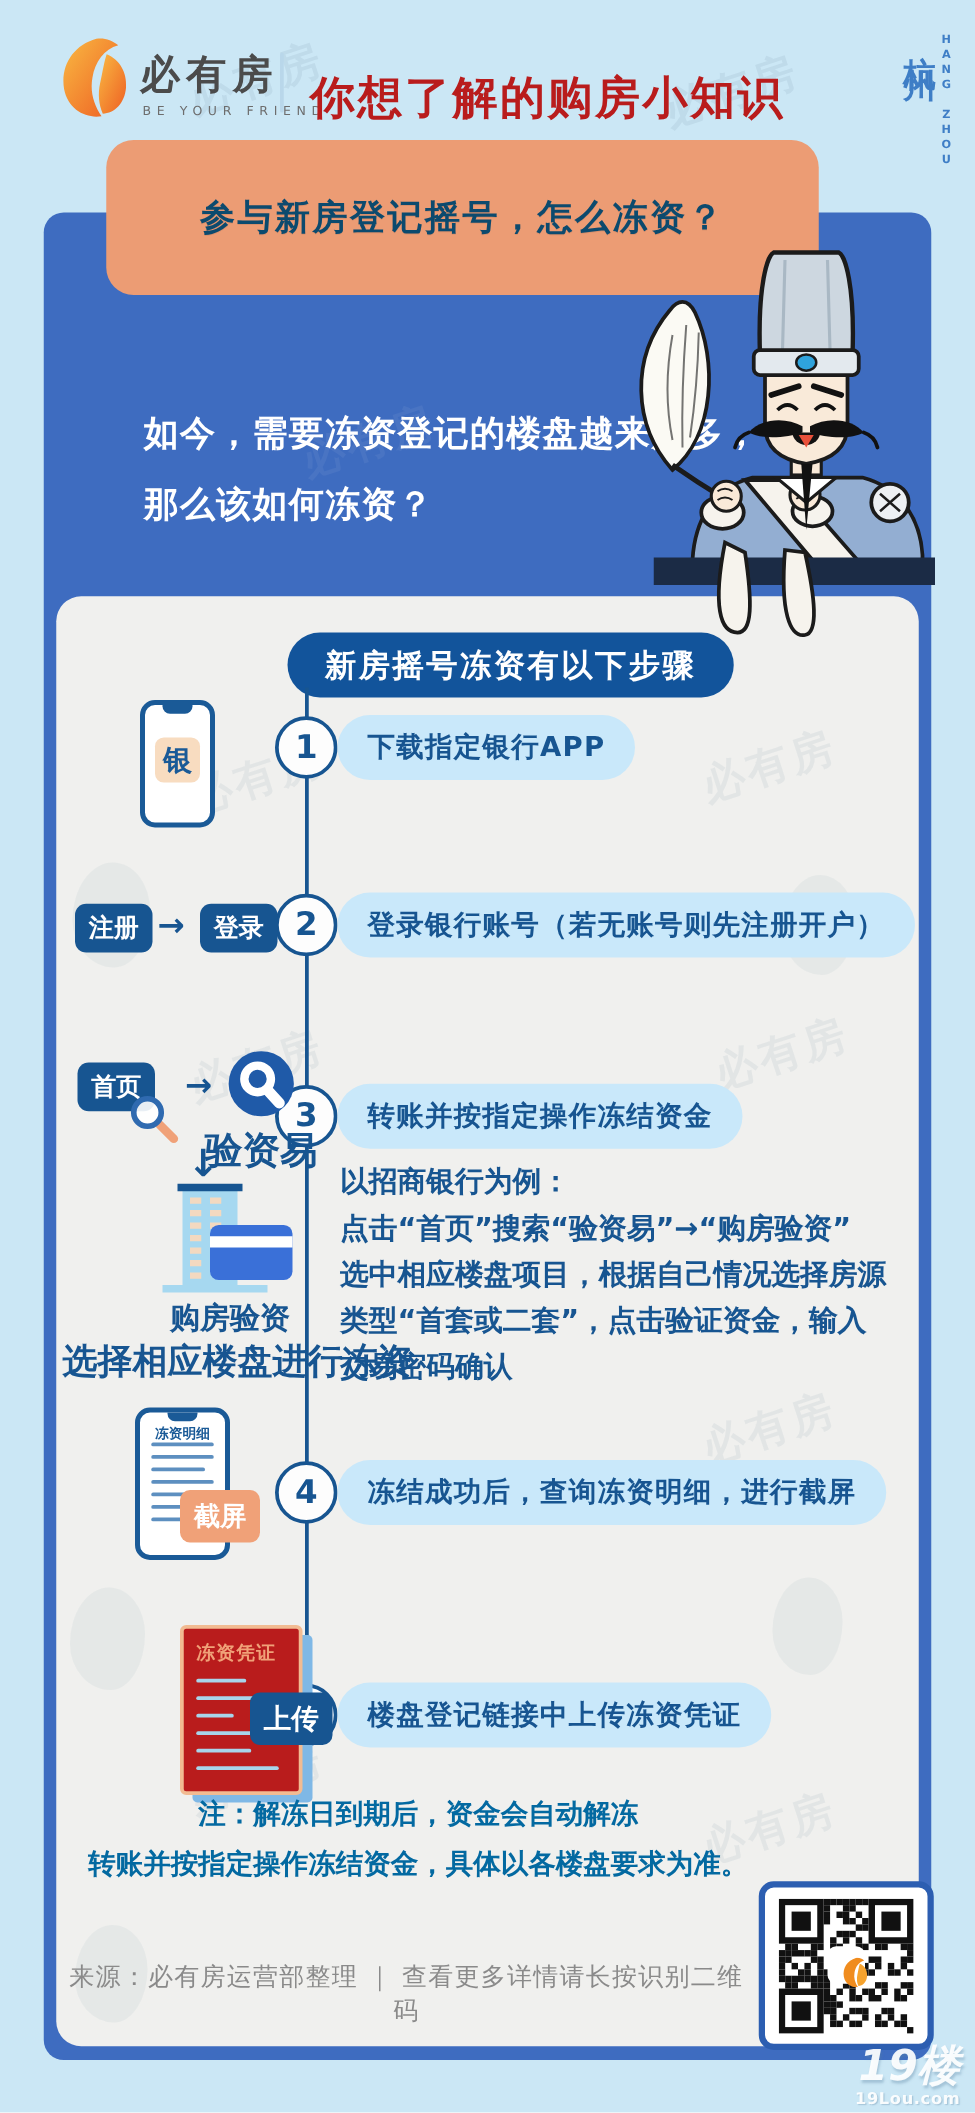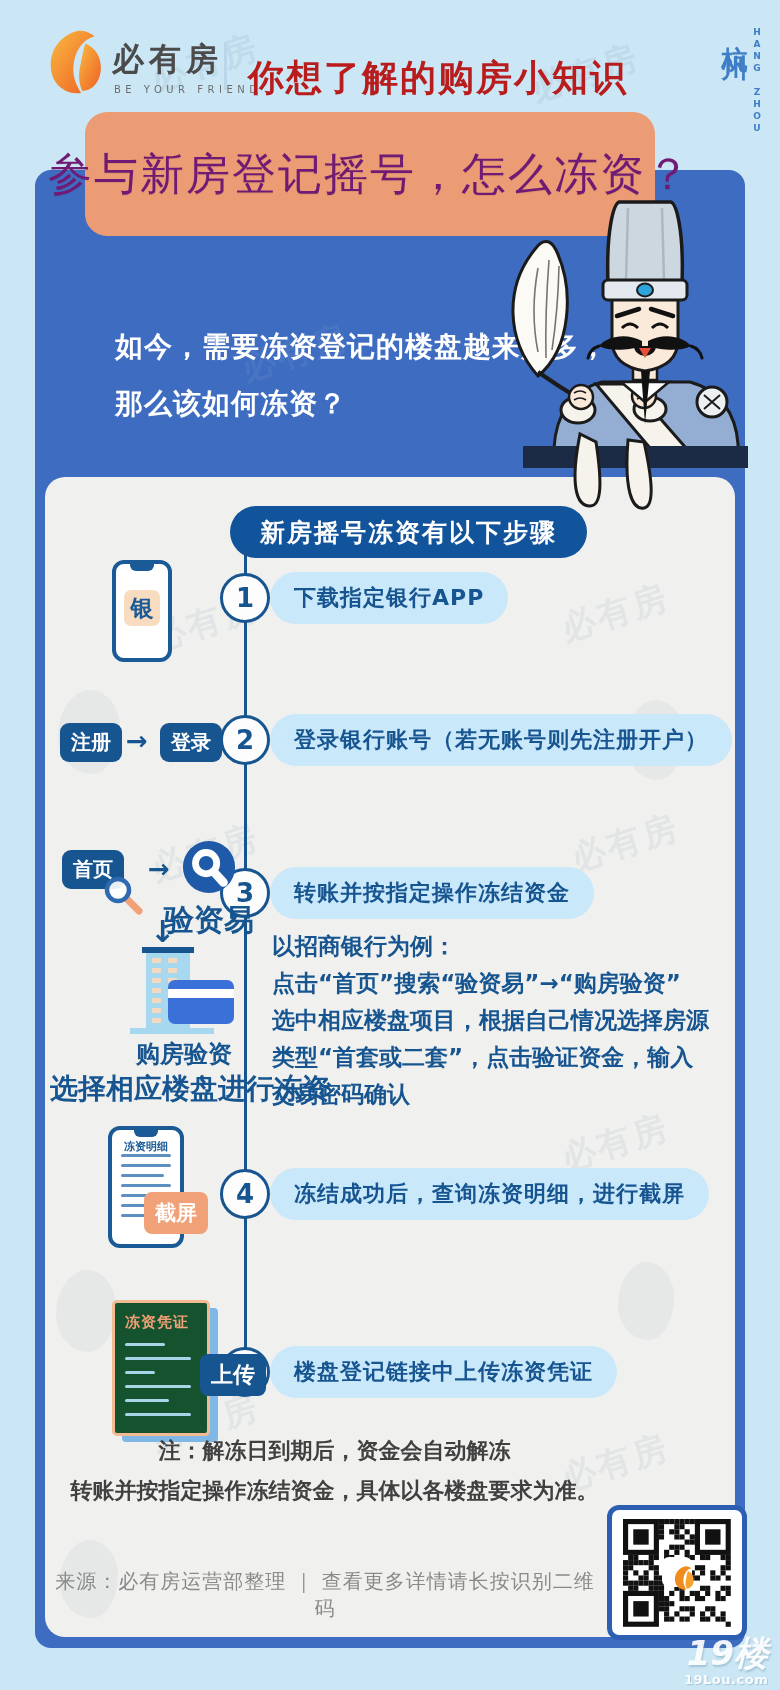--- a/index.html
+++ b/index.html
@@ -12,21 +12,21 @@
   .brand-slogan{left:114px;top:84px;font-size:10px;color:#6d6d6d;letter-spacing:4.5px;}
   .head-divider{left:224px;top:42px;width:3px;height:48px;background:#b9d7ea;border-radius:2px;}
   .tagline{left:248px;top:54px;font-size:36px;font-weight:bold;color:#b91c1c;letter-spacing:2px;}
   .city-cn{left:718px;top:24px;writing-mode:vertical-rl;text-orientation:upright;font-size:26px;font-weight:bold;color:#3e7ec6;letter-spacing:10px;}
   .city-en{left:752px;top:27px;writing-mode:vertical-rl;text-orientation:upright;font-size:9px;font-weight:bold;color:#3e7ec6;letter-spacing:2px;}
 
   
   .blue-card{left:35px;top:170px;width:710px;height:1478px;background:#3e6cc0;border-radius:16px;z-index:1;}
   .gray-card{left:45px;top:477px;width:690px;height:1160px;background:#f0f0ee;border-radius:20px;z-index:2;}
   .banner{left:85px;top:112px;width:570px;height:124px;background:#ec9c74;border-radius:22px;z-index:4;display:flex;align-items:center;justify-content:center;}
-  .banner-title{font-size:44px;font-weight:normal;color:#701a75;letter-spacing:2px;text-shadow:0 1px 0 rgba(0,0,0,0.08);white-space:nowrap;}
+  .banner-title{font-size:28px;font-weight:bold;color:#0c4a6e;letter-spacing:2px;text-shadow:0 1px 0 rgba(0,0,0,0.08);white-space:nowrap;}
   .intro{left:115px;top:318px;z-index:3;color:#fff;font-size:28px;font-weight:bold;line-height:57px;letter-spacing:1px;}
   .chef{left:478px;top:190px;width:270px;height:330px;z-index:6;}
 
   
   .section-pill{left:230px;top:506px;height:52px;background:#12549b;border-radius:27px;color:#fff;
     font-size:25px;font-weight:bold;letter-spacing:2px;display:inline-flex;align-items:center;padding:0 30px;z-index:3;white-space:nowrap;}
   .timeline{left:244px;top:550px;width:3px;height:822px;background:#175591;z-index:3;}
   .step-circle{width:44px;height:44px;border:3px solid #175591;border-radius:50%;background:#fdfdfd;color:#175591;
     font-size:26px;font-weight:bold;display:flex;align-items:center;justify-content:center;z-index:4;left:220px;}
   .step-pill{left:270px;height:52px;background:#c9e8fa;border-radius:27px;color:#175591;
@@ -39,26 +39,26 @@
   .phone .notch{position:absolute;top:0;left:50%;transform:translateX(-50%);width:24px;height:7px;background:#1a5a97;border-radius:0 0 6px 6px;}
   .bank-chip{position:absolute;left:50%;top:26px;transform:translateX(-50%);width:36px;height:36px;background:#f8dcc0;border-radius:7px;
     display:flex;align-items:center;justify-content:center;font-size:23px;font-weight:bold;color:#1a5a97;}
   .badge-blue{background:#175591;color:#fff;font-size:20px;font-weight:bold;padding:6px 11px;border-radius:9px;z-index:4;white-space:nowrap;}
   .badge-peach{background:#f0a178;color:#fff;font-size:21px;font-weight:bold;padding:7px 11px;border-radius:8px;z-index:5;white-space:nowrap;}
   .arrow-right{color:#175591;font-size:26px;font-weight:bold;z-index:4;}
   .arrow-down{color:#175591;font-size:30px;font-weight:bold;z-index:4;}
   .icon-label{color:#175591;font-weight:bold;text-align:center;z-index:4;white-space:nowrap;}
   .phone4-title{position:absolute;top:9px;left:0;right:0;text-align:center;font-size:11px;font-weight:bold;color:#1a5a97;letter-spacing:0;}
   .p4line{height:3px;background:#5d8fc0;border-radius:2px;margin:7px 9px 0 9px;}
-  .doc{background:#14532d;border:3px solid #f2bb92;border-radius:5px;box-shadow:9px 7px 0 -1px #7fb8e6;z-index:4;padding:10px 10px;}
+  .doc{background:#b91c1c;border:3px solid #f2bb92;border-radius:5px;box-shadow:9px 7px 0 -1px #7fb8e6;z-index:4;padding:10px 10px;margin-left:32px;}
   .doc-title{color:#f0a178;font-size:15px;font-weight:bold;letter-spacing:1px;}
   .dline{height:3px;background:#a8d4ea;border-radius:2px;margin-top:11px;}
 
   
-  .note{left:45px;width:579px;text-align:center;color:#404040;font-weight:bold;z-index:4;}
+  .note{left:45px;width:579px;text-align:center;color:#0369a1;font-weight:bold;z-index:4;}
   .footer-text{left:45px;top:1568px;width:560px;text-align:center;color:#8a8a8a;font-size:20px;z-index:4;letter-spacing:1px;}
 
   
   .qr-box{left:607px;top:1505px;width:140px;height:135px;background:#fff;border:5px solid #2c5eb1;border-radius:12px;z-index:7;box-sizing:border-box;}
   .qr-box svg{position:absolute;left:11px;top:9px;}
   .qr-logo{position:absolute;left:50px;top:47px;width:30px;height:30px;background:#fff;border-radius:7px;display:flex;align-items:center;justify-content:center;}
 
   
   .wm{font-size:34px;font-weight:bold;letter-spacing:3px;transform:rotate(-18deg);color:rgba(110,135,160,0.10);z-index:3;pointer-events:none;white-space:nowrap;}
   .wm.on-blue{color:rgba(255,255,255,0.06);}

